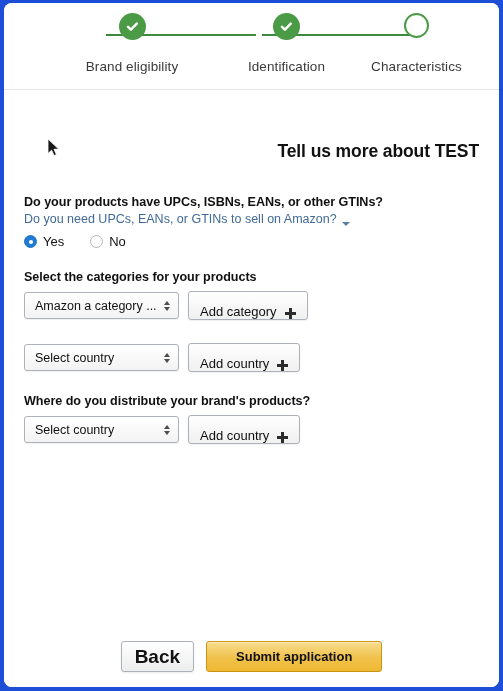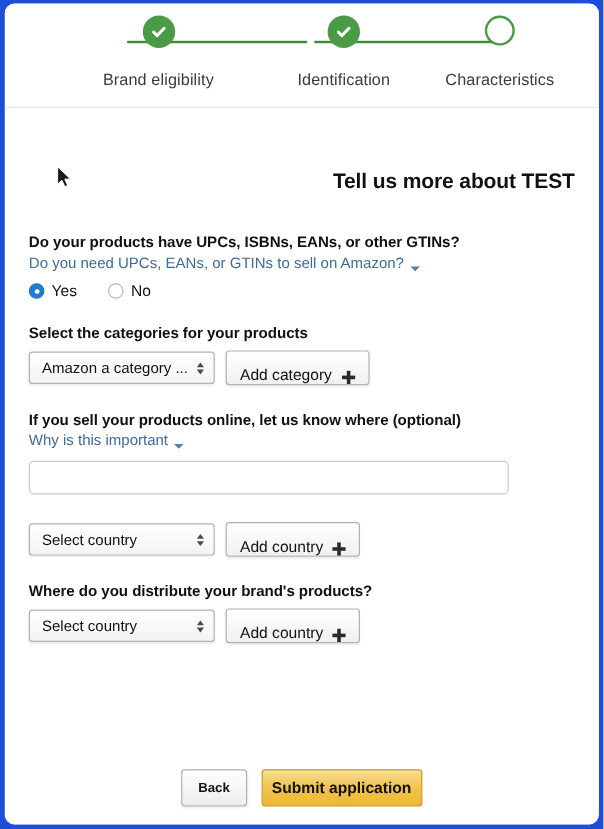--- a/index.html
+++ b/index.html
@@ -292,30 +292,30 @@
   }
   .btn-back {
     box-sizing: border-box;
     min-width: 48px;
     height: 31px;
     padding: 0 13px;
     background: linear-gradient(to bottom, #ffffff 0%, #eceded 100%);
     border: 1px solid #adb1b8;
     border-radius: 3px;
     box-shadow: 0 1px 0 rgba(255,255,255,0.7) inset, 0 1px 2px rgba(0,0,0,0.08);
-    font-size: 11px;
+    font-size: 19px;
     font-weight: bold;
     color: #111111;
     cursor: pointer;
     font-family: "Liberation Sans", sans-serif;
   }
   .btn-submit {
     box-sizing: border-box;
     height: 31px;
-    padding: 0 8px;
+    padding: 0 29px;
     background: linear-gradient(to bottom, #f7dd8f 0%, #f0c14b 55%, #eeb933 100%);
     border: 1px solid #c89411;
     border-radius: 3px;
     box-shadow: 0 1px 0 rgba(255,255,255,0.45) inset;
     font-size: 13px;
     font-weight: bold;
     color: #111111;
     cursor: pointer;
     font-family: "Liberation Sans", sans-serif;
   }
@@ -412,28 +412,20 @@
               <span class="arr-down"></span>
             </span>
           </div>
           <div class="btn-add">
             <span>Add category</span>
             <span class="plus-icon"></span>
           </div>
         </div>
       </div>
 
-      <div class="field-group sp-3">
-        <div class="q-label">If you sell your products online, let us know where (optional)</div>
-        <div class="help-link">
-          <span>Why is this important</span>
-          <span class="caret"></span>
-        </div>
-        <input class="text-input" type="text" placeholder="" style="">
-      </div>
 
       <div class="field-group sp-4">
         <div class="control-row">
           <div class="select-box w-country">
             <span>Select country</span>
             <span class="stepper-arrows">
               <span class="arr-up"></span>
               <span class="arr-down"></span>
             </span>
           </div>

